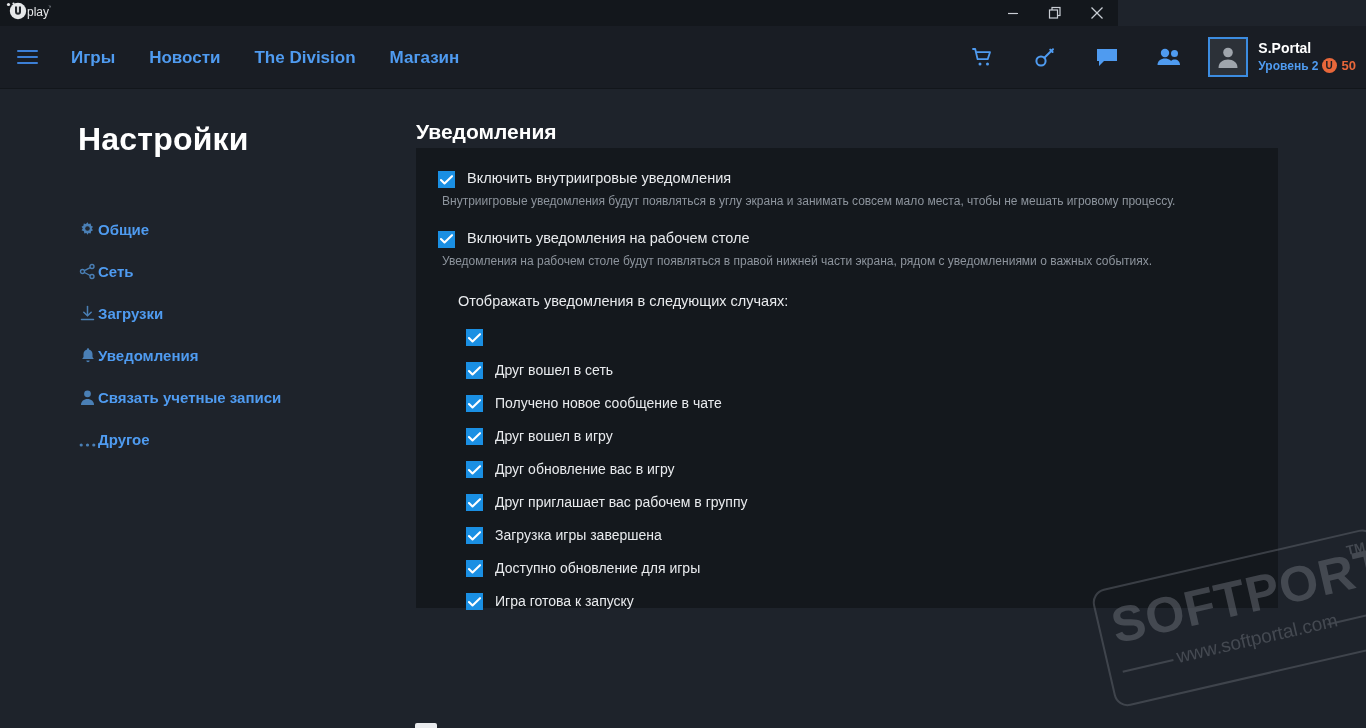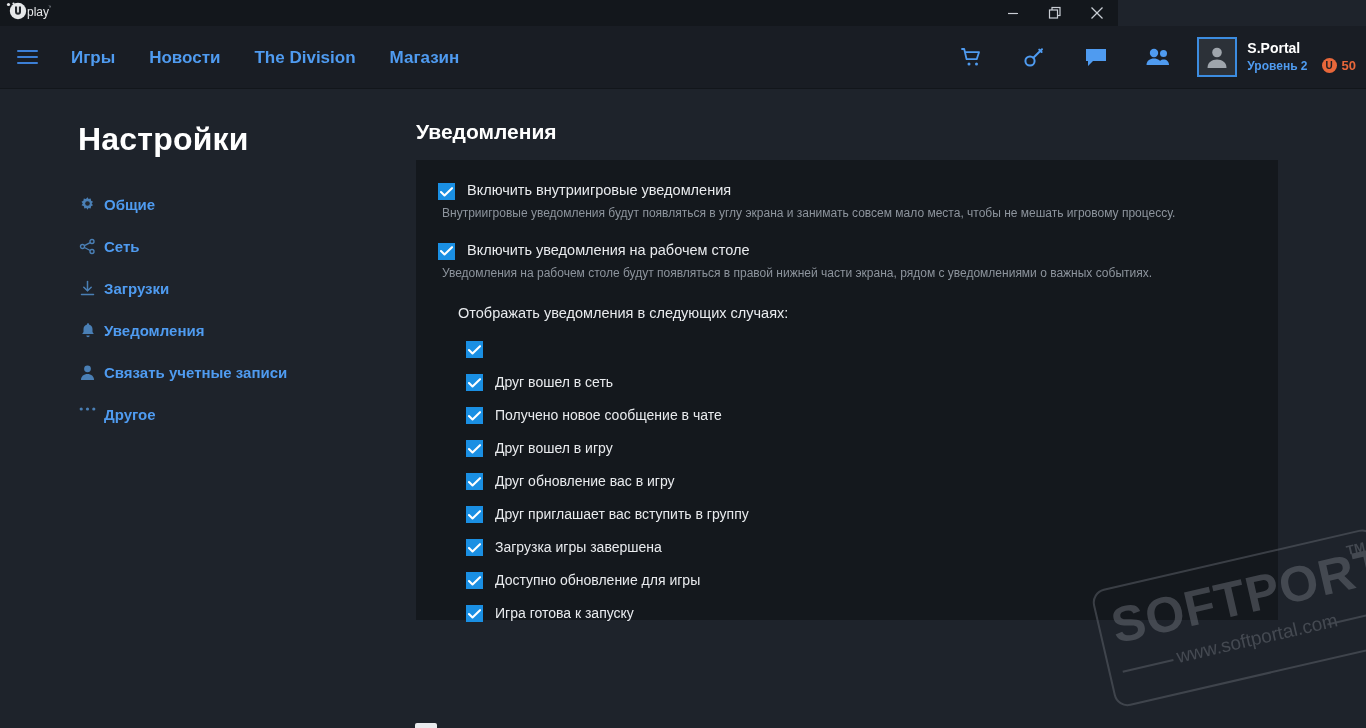--- a/index.html
+++ b/index.html
@@ -137,21 +137,21 @@
     align-items: center;
     justify-content: center;
     background: #2c3138;
   }
 
   .user-meta { display: flex; flex-direction: column; gap: 3px; }
   .user-name { font-size: 14px; font-weight: bold; color: #ffffff; line-height: 1; }
   .user-sub {
     display: flex;
     align-items: center;
-    gap: 14px;
+    gap: 3px;
     line-height: 1;
   }
   .user-level { font-size: 12px; color: #4f9bf0; font-weight: bold; }
   .coins {
     display: flex;
     align-items: center;
     gap: 5px;
     font-size: 13px;
     color: #e8673a;
     font-weight: bold;
@@ -182,22 +182,22 @@
   .page-title {
     font-size: 32px;
     font-weight: bold;
     color: #ffffff;
     letter-spacing: 0.2px;
     margin-bottom: 38px;
   }
 
   .side-item {
     display: flex;
-    align-items: flex-start;
-    gap: 7px;
+    align-items: flex-end;
+    gap: 1px;
     height: 42px;
     cursor: pointer;
   }
   .side-icon {
     width: 19px;
     display: flex;
     align-items: center;
     justify-content: center;
     flex: none;
   }
@@ -205,21 +205,21 @@
     color: #4f9bf0;
     font-size: 15px;
     font-weight: bold;
     white-space: nowrap;
   }
 
   
   .panel {
     position: absolute;
     left: 416px;
-    top: 160px;
+    top: 148px;
     width: 862px;
     height: 460px;
     background: #14181d;
   }
 
   .panel-title {
     position: absolute;
     left: 416px;
     top: 120px;
     font-size: 21px;
@@ -583,21 +583,21 @@
         </span>
         <span class="cb-label">Друг обновление вас в игру</span>
       </div>
 
       <div class="cbrow">
         <span class="cbox">
           <svg width="13" height="10" viewBox="0 0 13 10">
             <path d="M1 5.1l3.5 3.4L12 1.2" fill="none" stroke="#ffffff" stroke-width="2.1" stroke-linecap="round" stroke-linejoin="round"></path>
           </svg>
         </span>
-        <span class="cb-label">Друг приглашает вас вступить в группу</span>
+        <span class="cb-label">Друг приглашает вас рабочем в группу</span>
       </div>
 
       <div class="cbrow">
         <span class="cbox">
           <svg width="13" height="10" viewBox="0 0 13 10">
             <path d="M1 5.1l3.5 3.4L12 1.2" fill="none" stroke="#ffffff" stroke-width="2.1" stroke-linecap="round" stroke-linejoin="round"></path>
           </svg>
         </span>
         <span class="cb-label">Загрузка игры завершена</span>
       </div>

